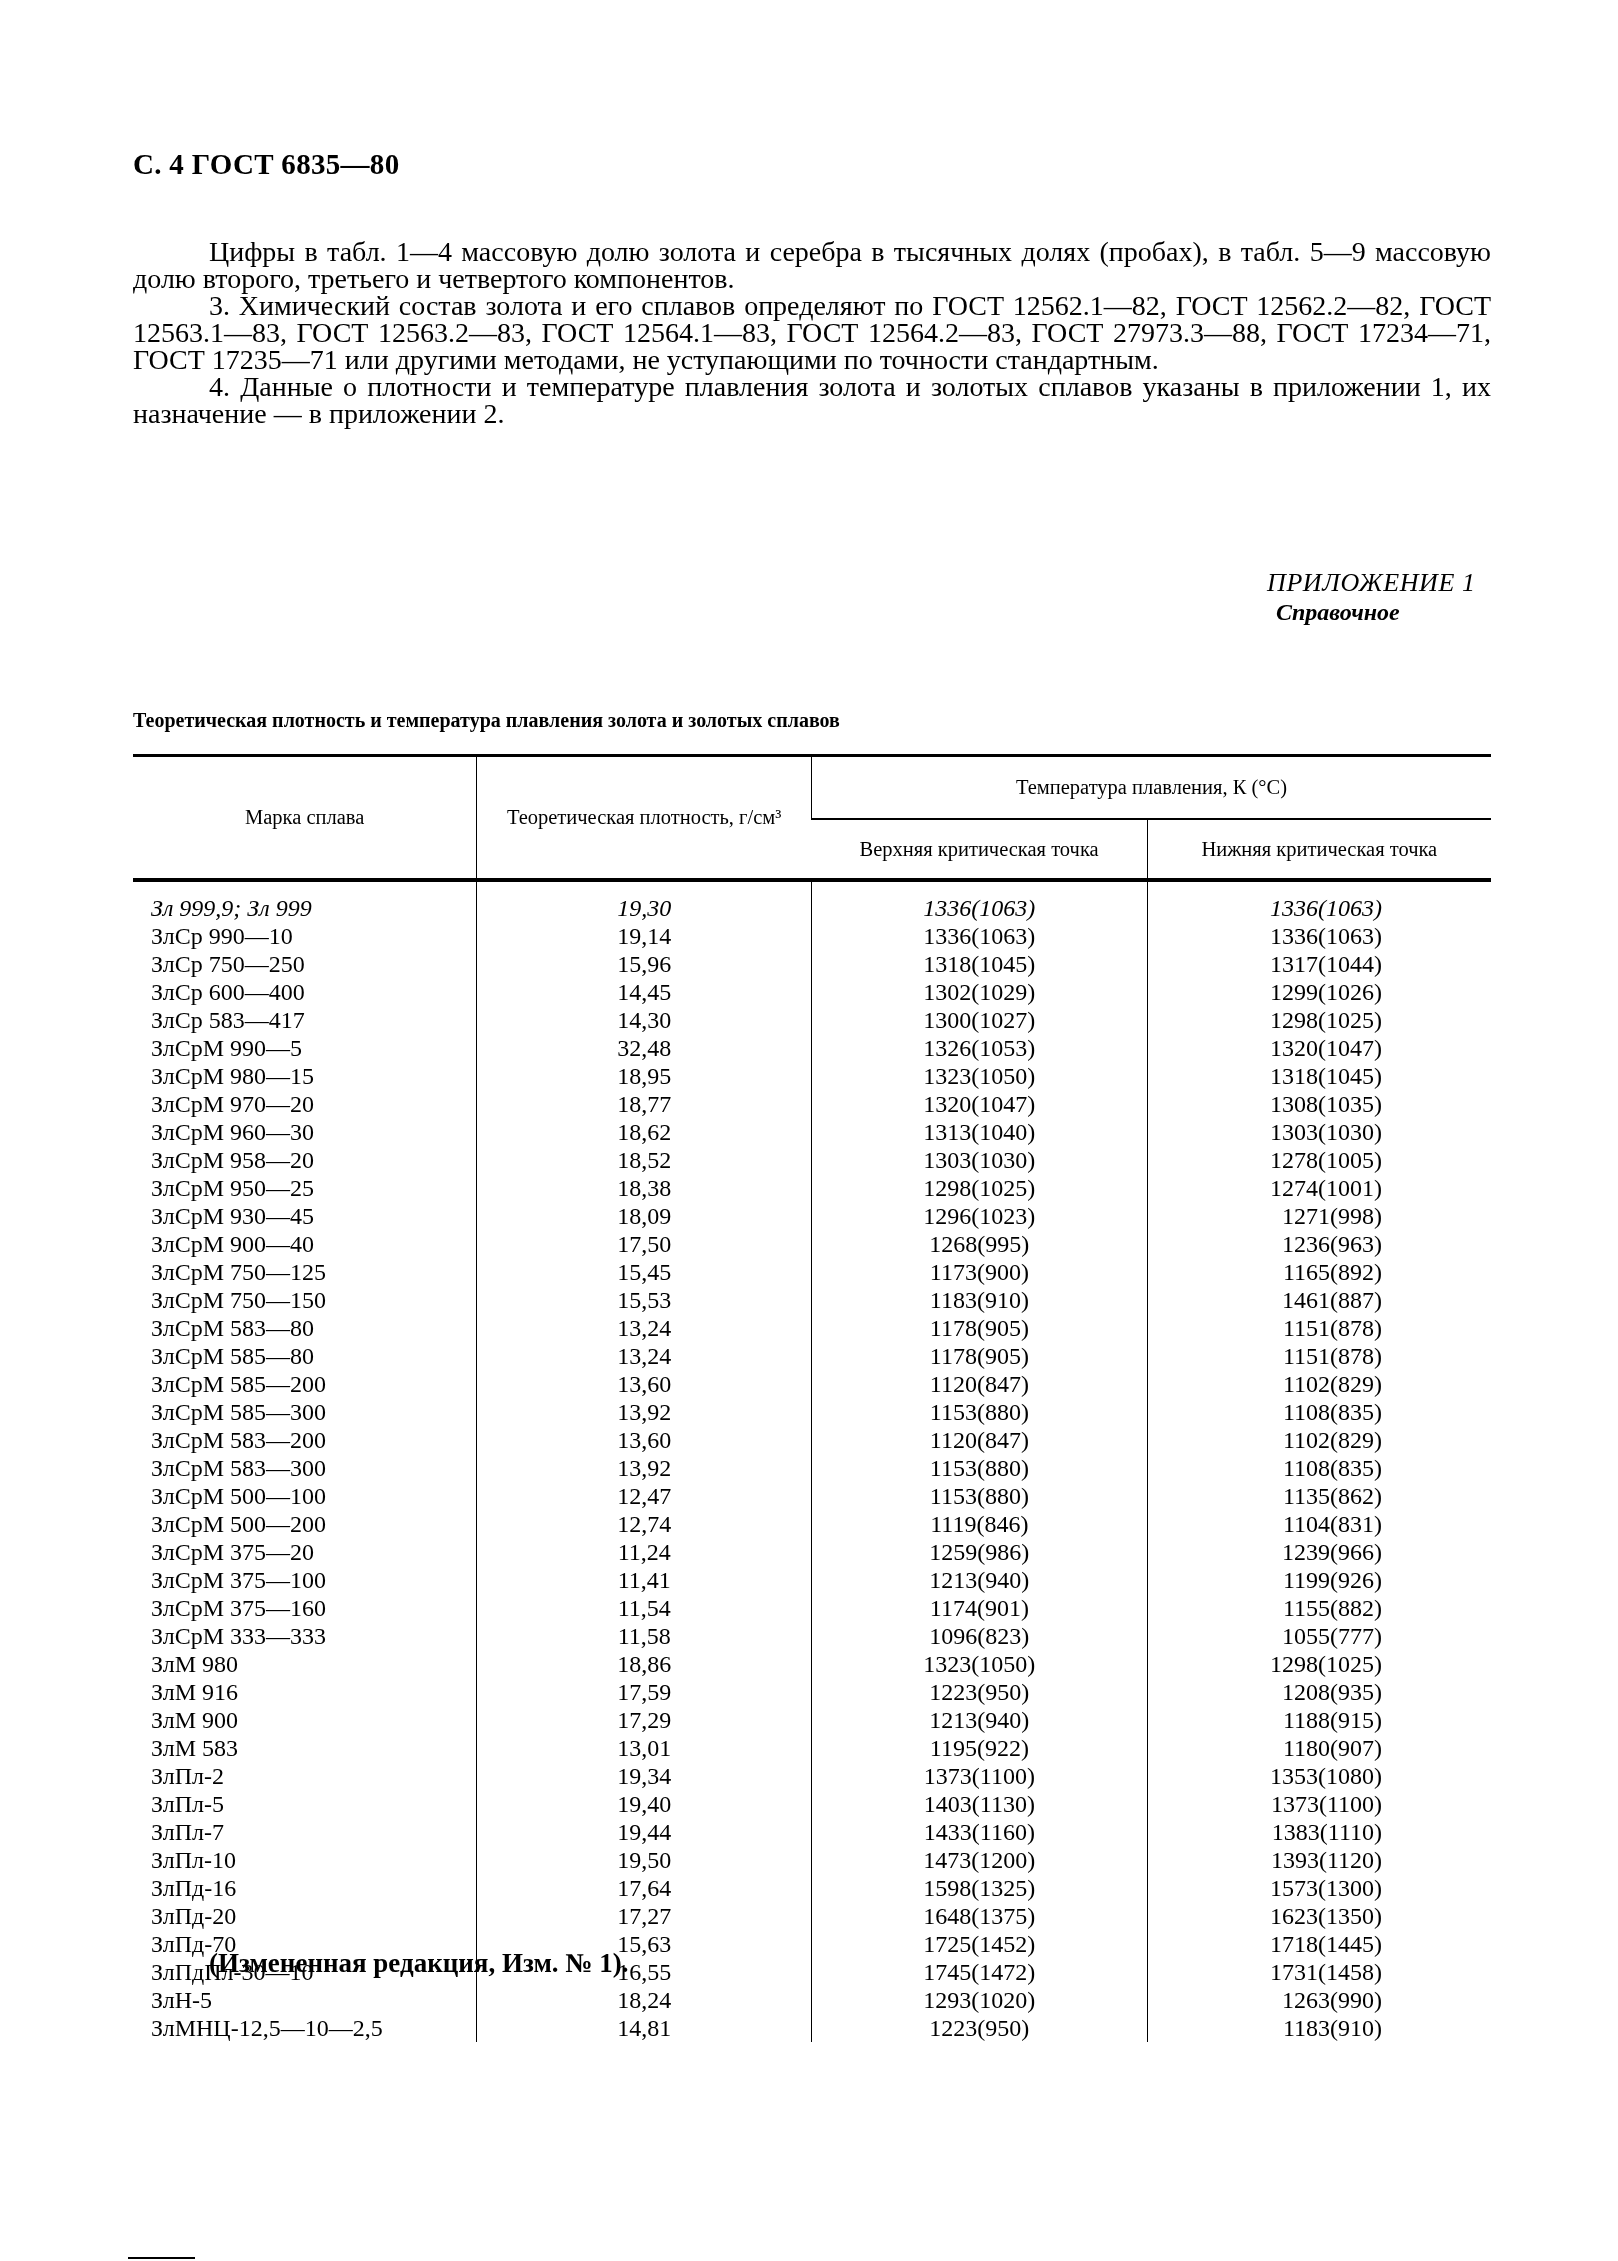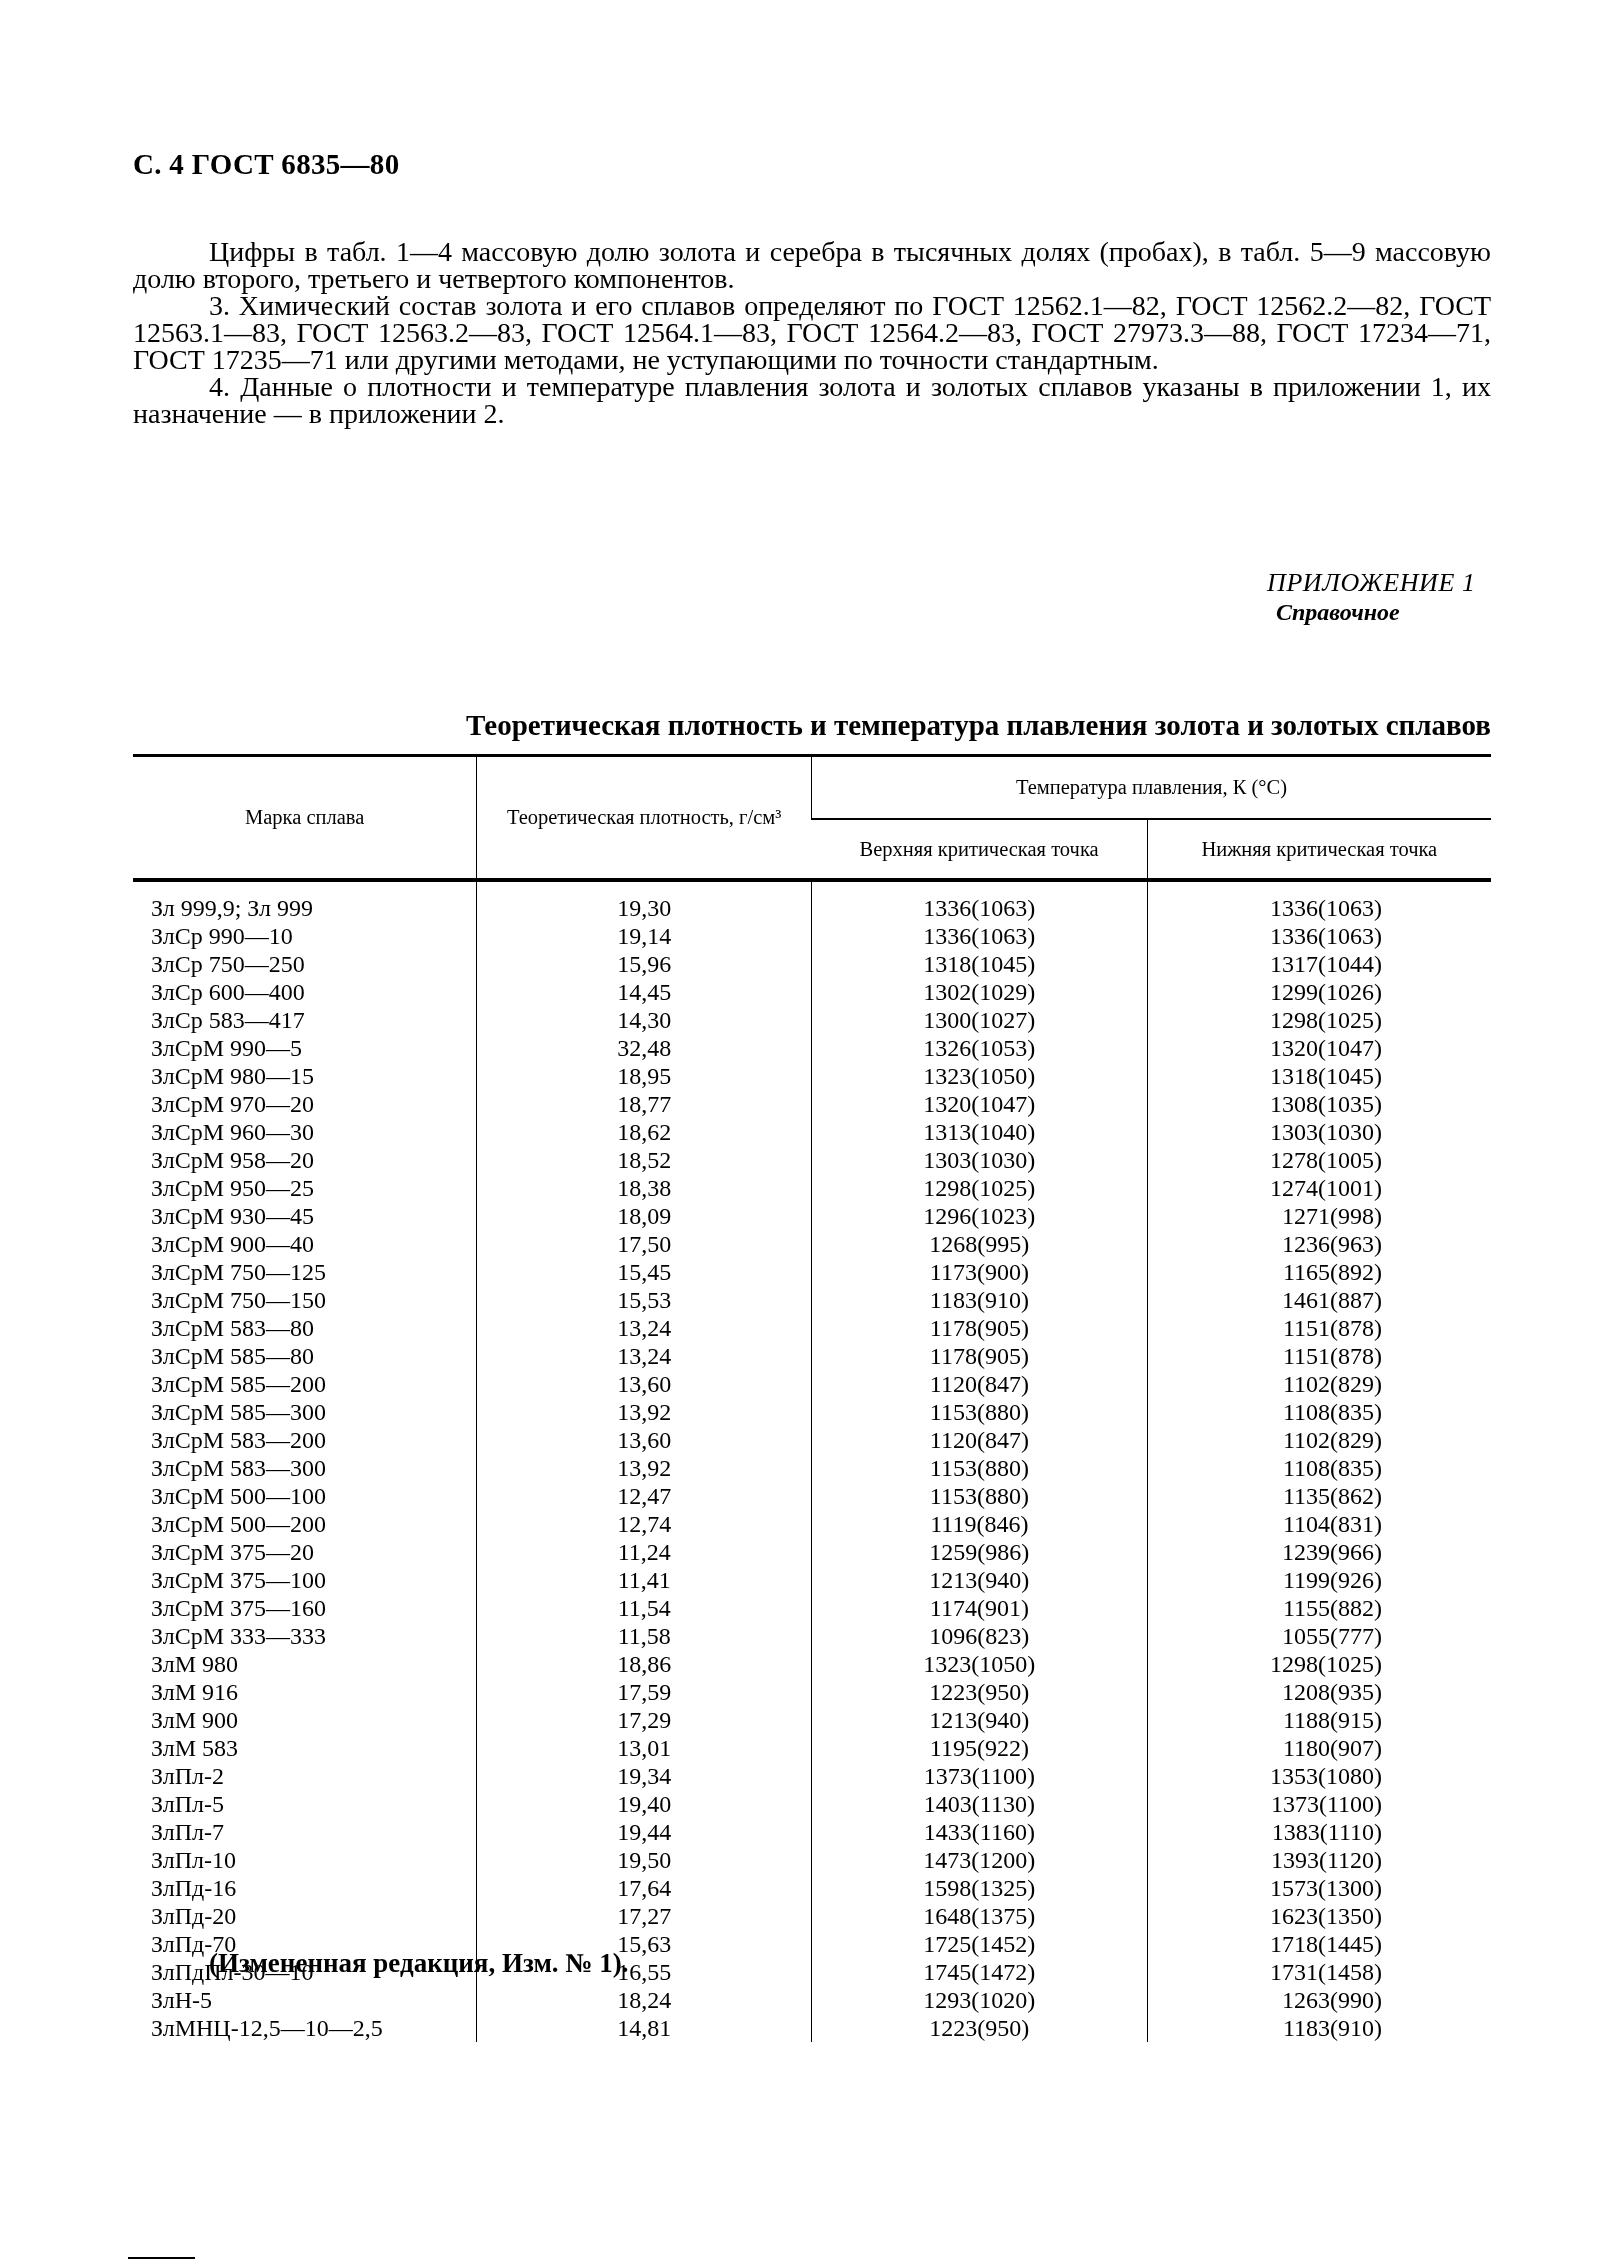--- a/index.html
+++ b/index.html
@@ -18,40 +18,40 @@
     .body-text p { margin: 0; text-indent: 76px; }
     .appendix {
       position: absolute; left: 1267px; top: 557px; width: 230px;
       font-style: italic;
       margin-top: 11px;
     }
     .appendix .title { font-size: 26px; letter-spacing: 0.6px; white-space: nowrap; }
     .appendix .subtitle { font-size: 24px; margin-left: 9px; margin-top: 1.3px; font-weight: bold; }
     .table-title {
       position: absolute; left: 133px; top: 709px; width: 1358px;
-      text-align: right; font-size: 29px; font-weight: bold;
+      text-align: left; font-size: 20px; font-weight: bold;
     }
     .data-table {
       position: absolute; left: 133px; top: 754px; width: 1358px;
       border-collapse: collapse; font-size: 24px;
     }
     .data-table th {
       font-weight: normal; font-size: 20.5px; text-align: center; vertical-align: middle;
       border-left: 1.3px solid #000; padding: 0 3.8px;
     }
     .data-table th:first-child { border-left: none; }
     .data-table thead tr.top th { height: 61px; }
     .data-table thead tr.sub th { height: 58px; border-top: 2.6px solid #000; }
     .data-table thead { border-top: 3.2px solid #000; border-bottom: 4.5px solid #000; }
     .data-table td {
       border-left: 1.3px solid #000; padding: 0; height: 28px; line-height: 28px;
       text-align: center; white-space: nowrap;
     }
     .data-table td:first-child { border-left: none; text-align: left; padding-left: 18px; }
-    .data-table tbody tr:first-child td { padding-top: 11.5px; }
+    .data-table tbody tr:first-child td { padding-top: 11.5px; font-style: italic; }
     .data-table td.lower { text-align: right; padding-right: 109px; }
     .col1 { width: 344px; } .col2 { width: 335px; } .col3 { width: 336px; } .col4 { width: 344px; }
     .footnote {
       position: absolute; left: 209px; top: 1948px;
       font-size: 27px; font-weight: bold;
     }
     .bottom-rule {
       position: absolute; left: 128px; top: 2257px; width: 67px; height: 1.9px; background: #000;
     }
   </style>

